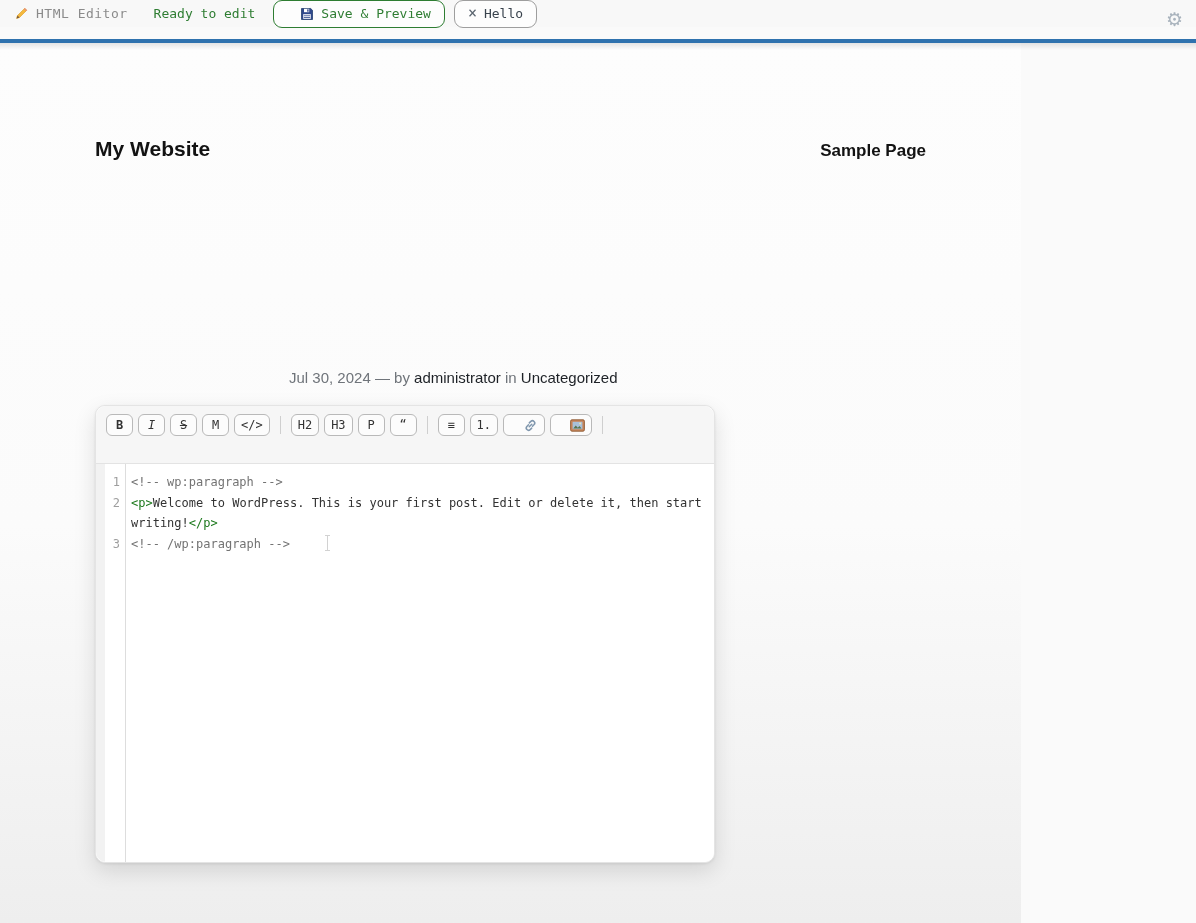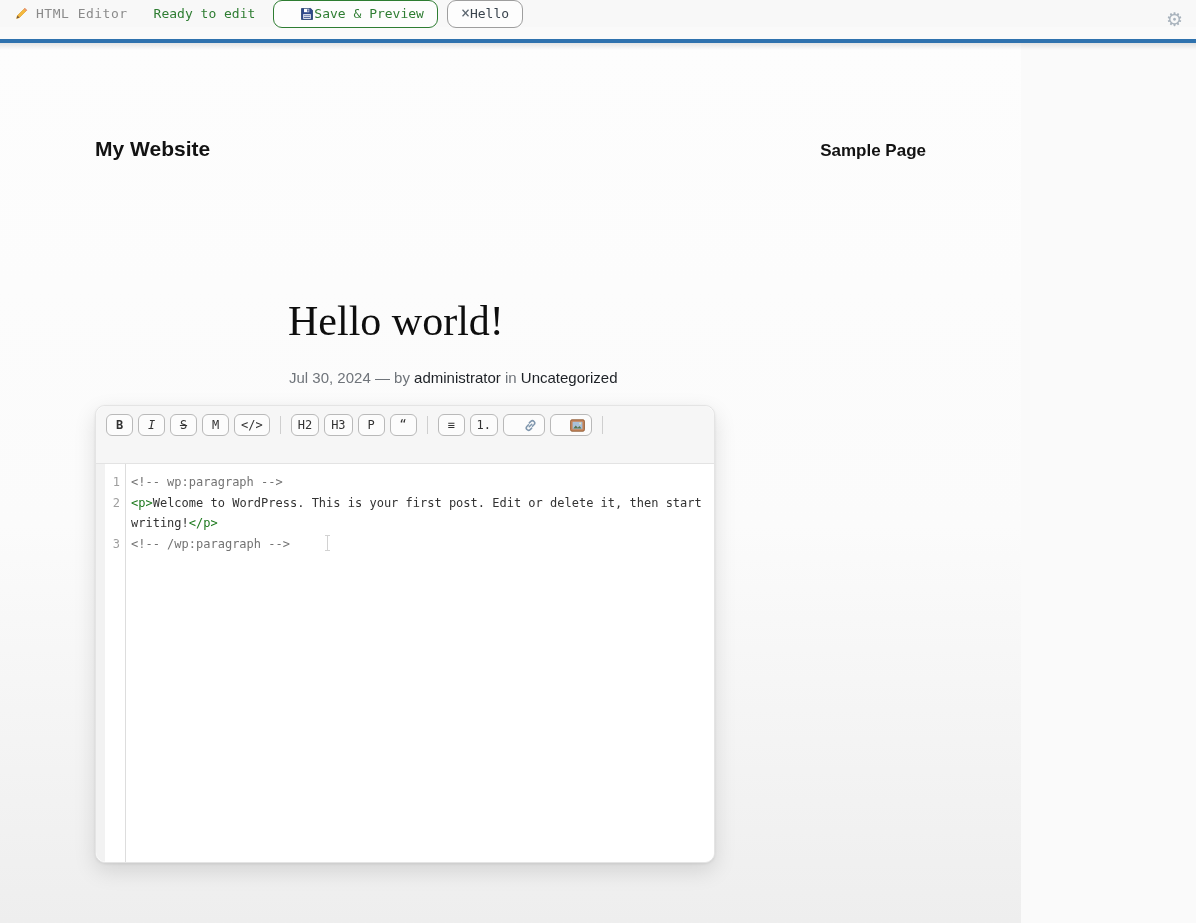--- a/index.html
+++ b/index.html
@@ -9,21 +9,21 @@
   
   .topbar {
     position:absolute; top:0; left:0; width:1196px; height:27px;
     background:#f8f8f8; display:flex; align-items:center;
     font-family:"DejaVu Sans Mono", monospace; z-index:5;
   }
   .app-icon { margin-left:13px; width:16px; height:16px; display:inline-flex; }
   .app-title { margin-left:7px; font-size:13px; color:#8b8b8b; letter-spacing:0.5px; }
   .status-text { margin-left:26px; font-size:13px; color:#2e7d32; }
   .tb-btn {
-    display:inline-flex; align-items:center; height:28px;
+    display:inline-flex; align-items:center; gap:7px; height:28px;
     padding:0 13px; border-radius:9px; background:#fdfdfd;
     font-family:"DejaVu Sans Mono", monospace; font-size:13px; cursor:pointer;
   }
   .save-btn { margin-left:18px; border:1.5px solid #2e7d32; color:#2e7d32; }
   .cancel-btn { margin-left:9px; border:1.5px solid #9e9e9e; color:#39434d; }
   .x-glyph { font-size:15px; color:#5c6670; line-height:1; }
   .gear { position:absolute; right:13px; top:8px; font-size:19px; color:#a9b3bd;
           font-family:"DejaVu Sans", sans-serif; cursor:pointer; }
 
   .accent-line { position:absolute; top:39px; left:0; width:1196px; height:3.5px; background:#2f72ae; z-index:5; }
@@ -116,21 +116,20 @@
     <span class="x-glyph">×</span>
     <span>Hello</span>
   </button>
   <span class="gear">⚙</span>
 </div>
 <div class="accent-line"></div>
 
 <div class="site">
   <div class="site-name">My Website</div>
   <div class="nav-link">Sample Page</div>
-  <h1 class="post-title">Hello world!</h1>
   <div class="post-meta">
     <span>Jul 30, 2024</span> 
     <span>—</span> 
     <span>by</span> 
     <span class="meta-link">administrator</span> 
     <span>in</span> 
     <span class="meta-link">Uncategorized</span>
   </div>
 
   <div class="editor-panel" style="top:362.5px;">

